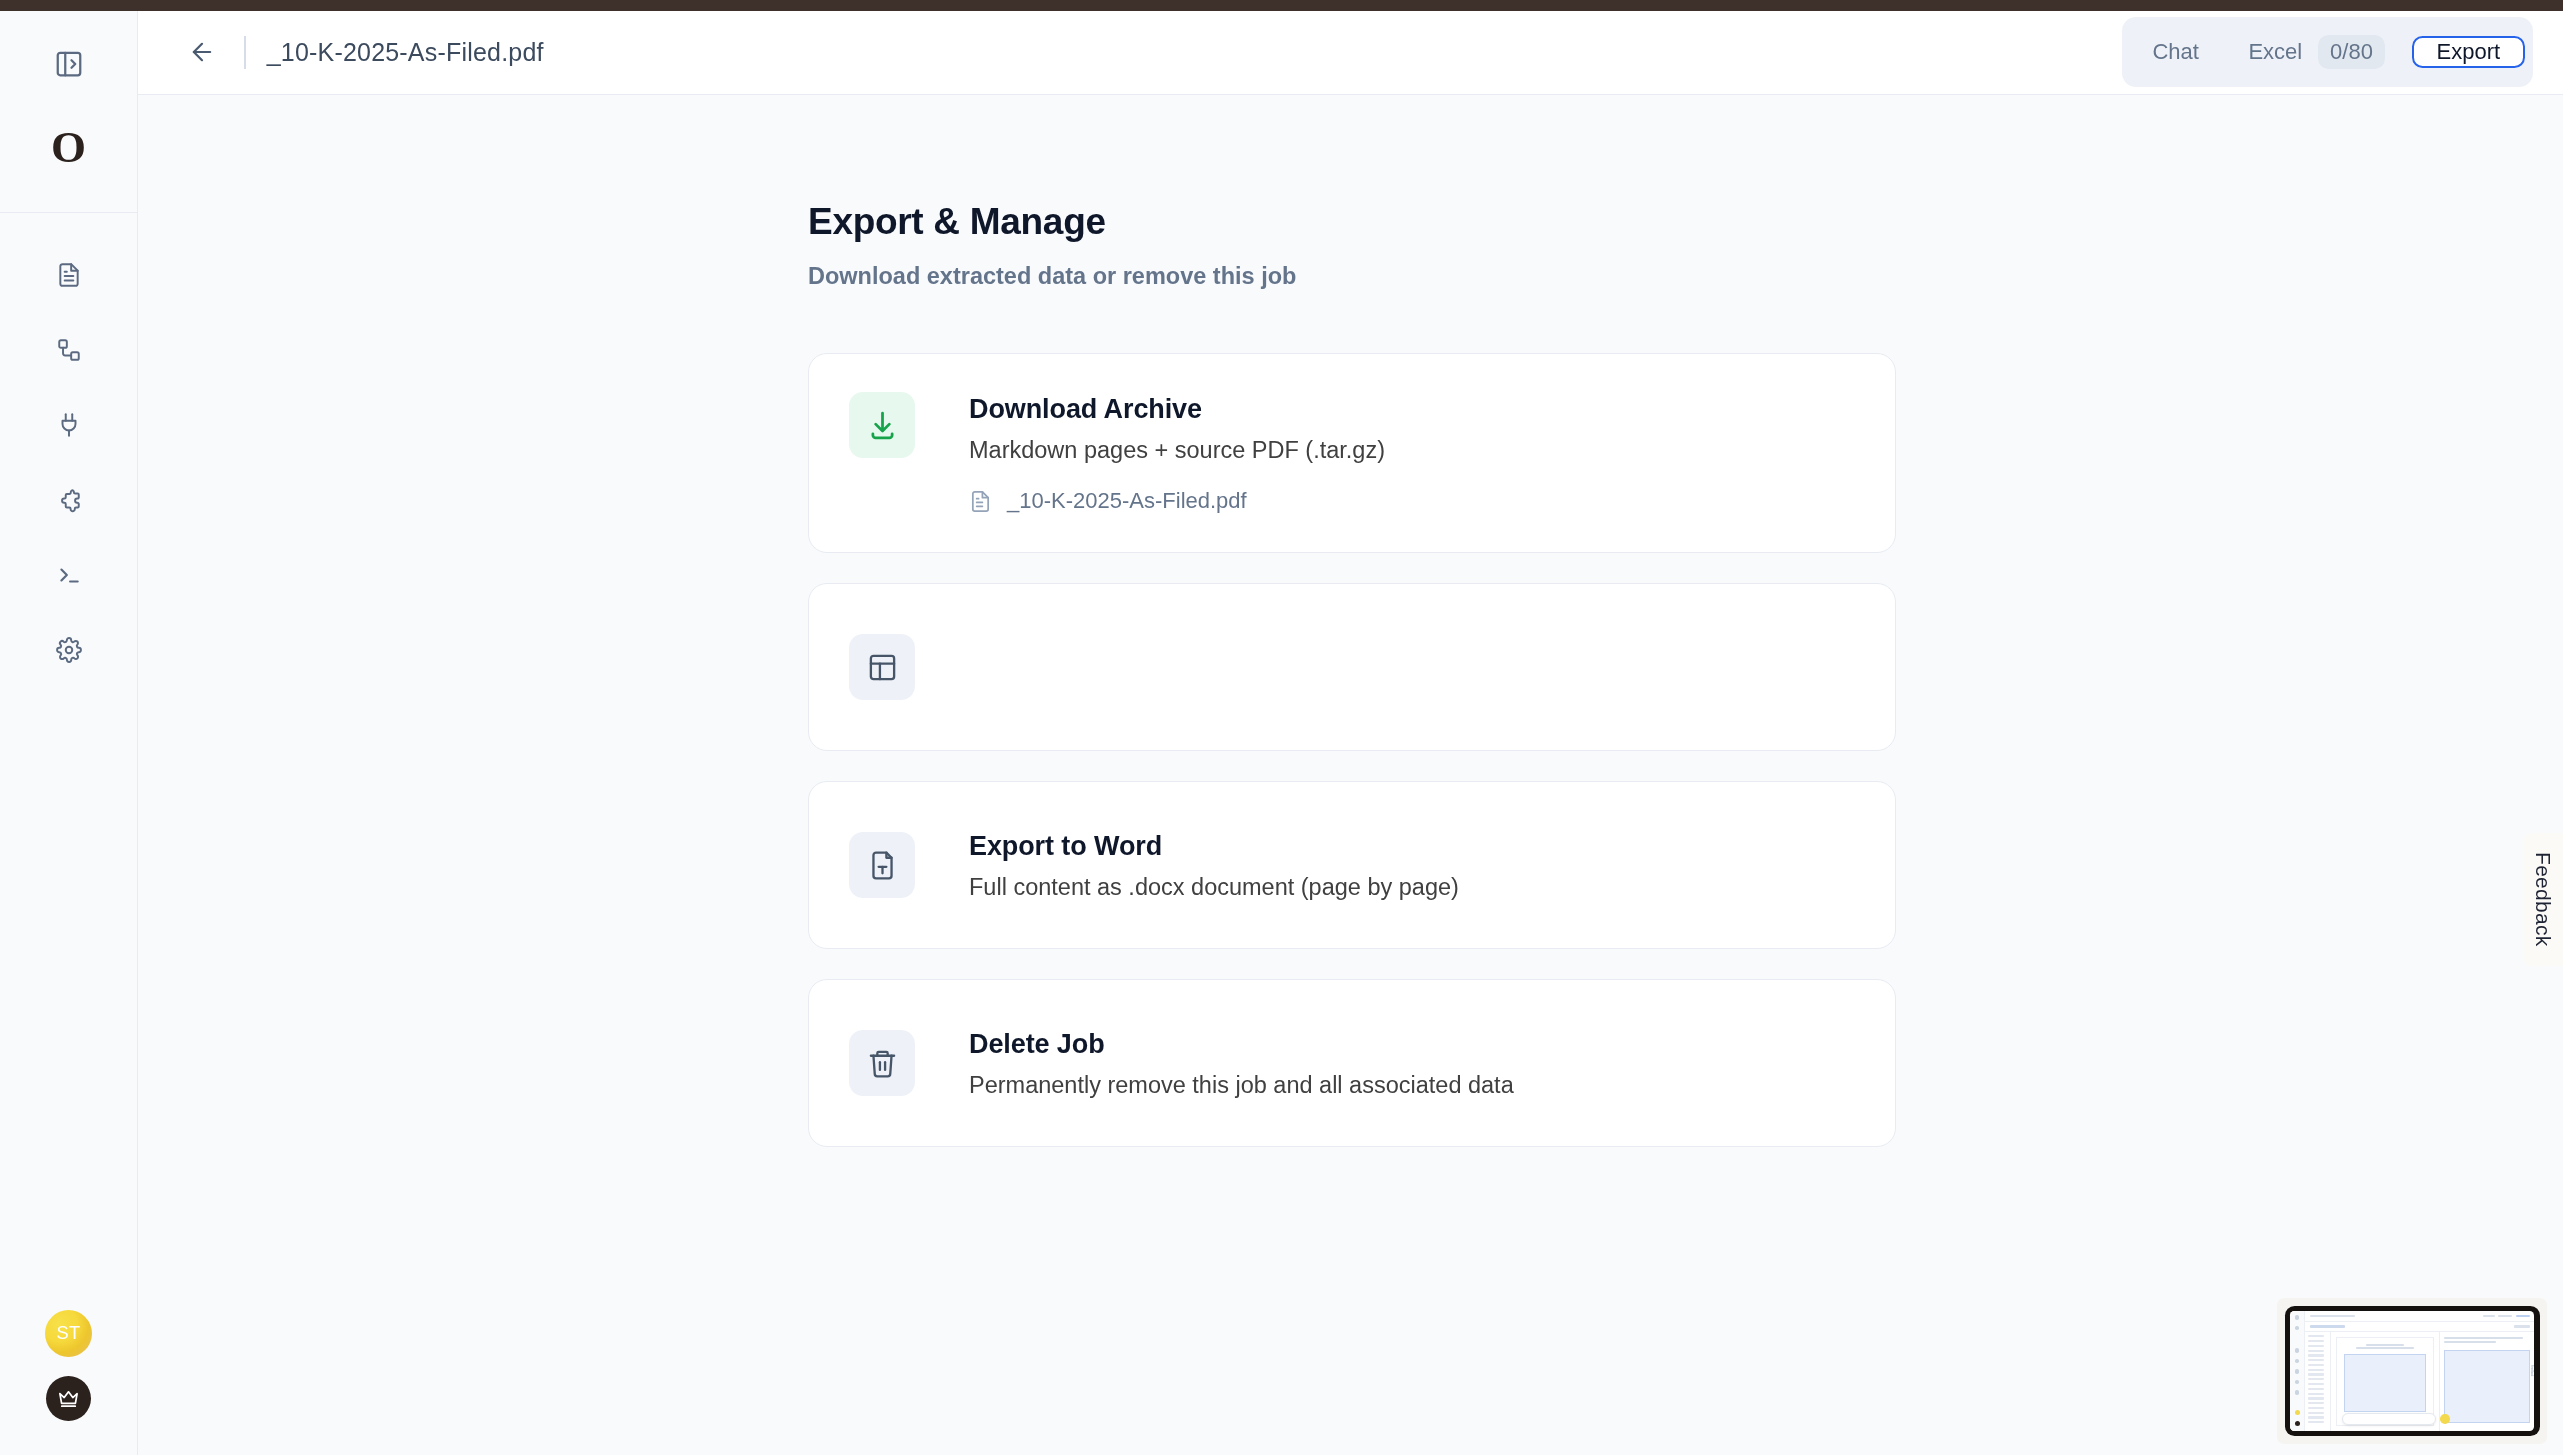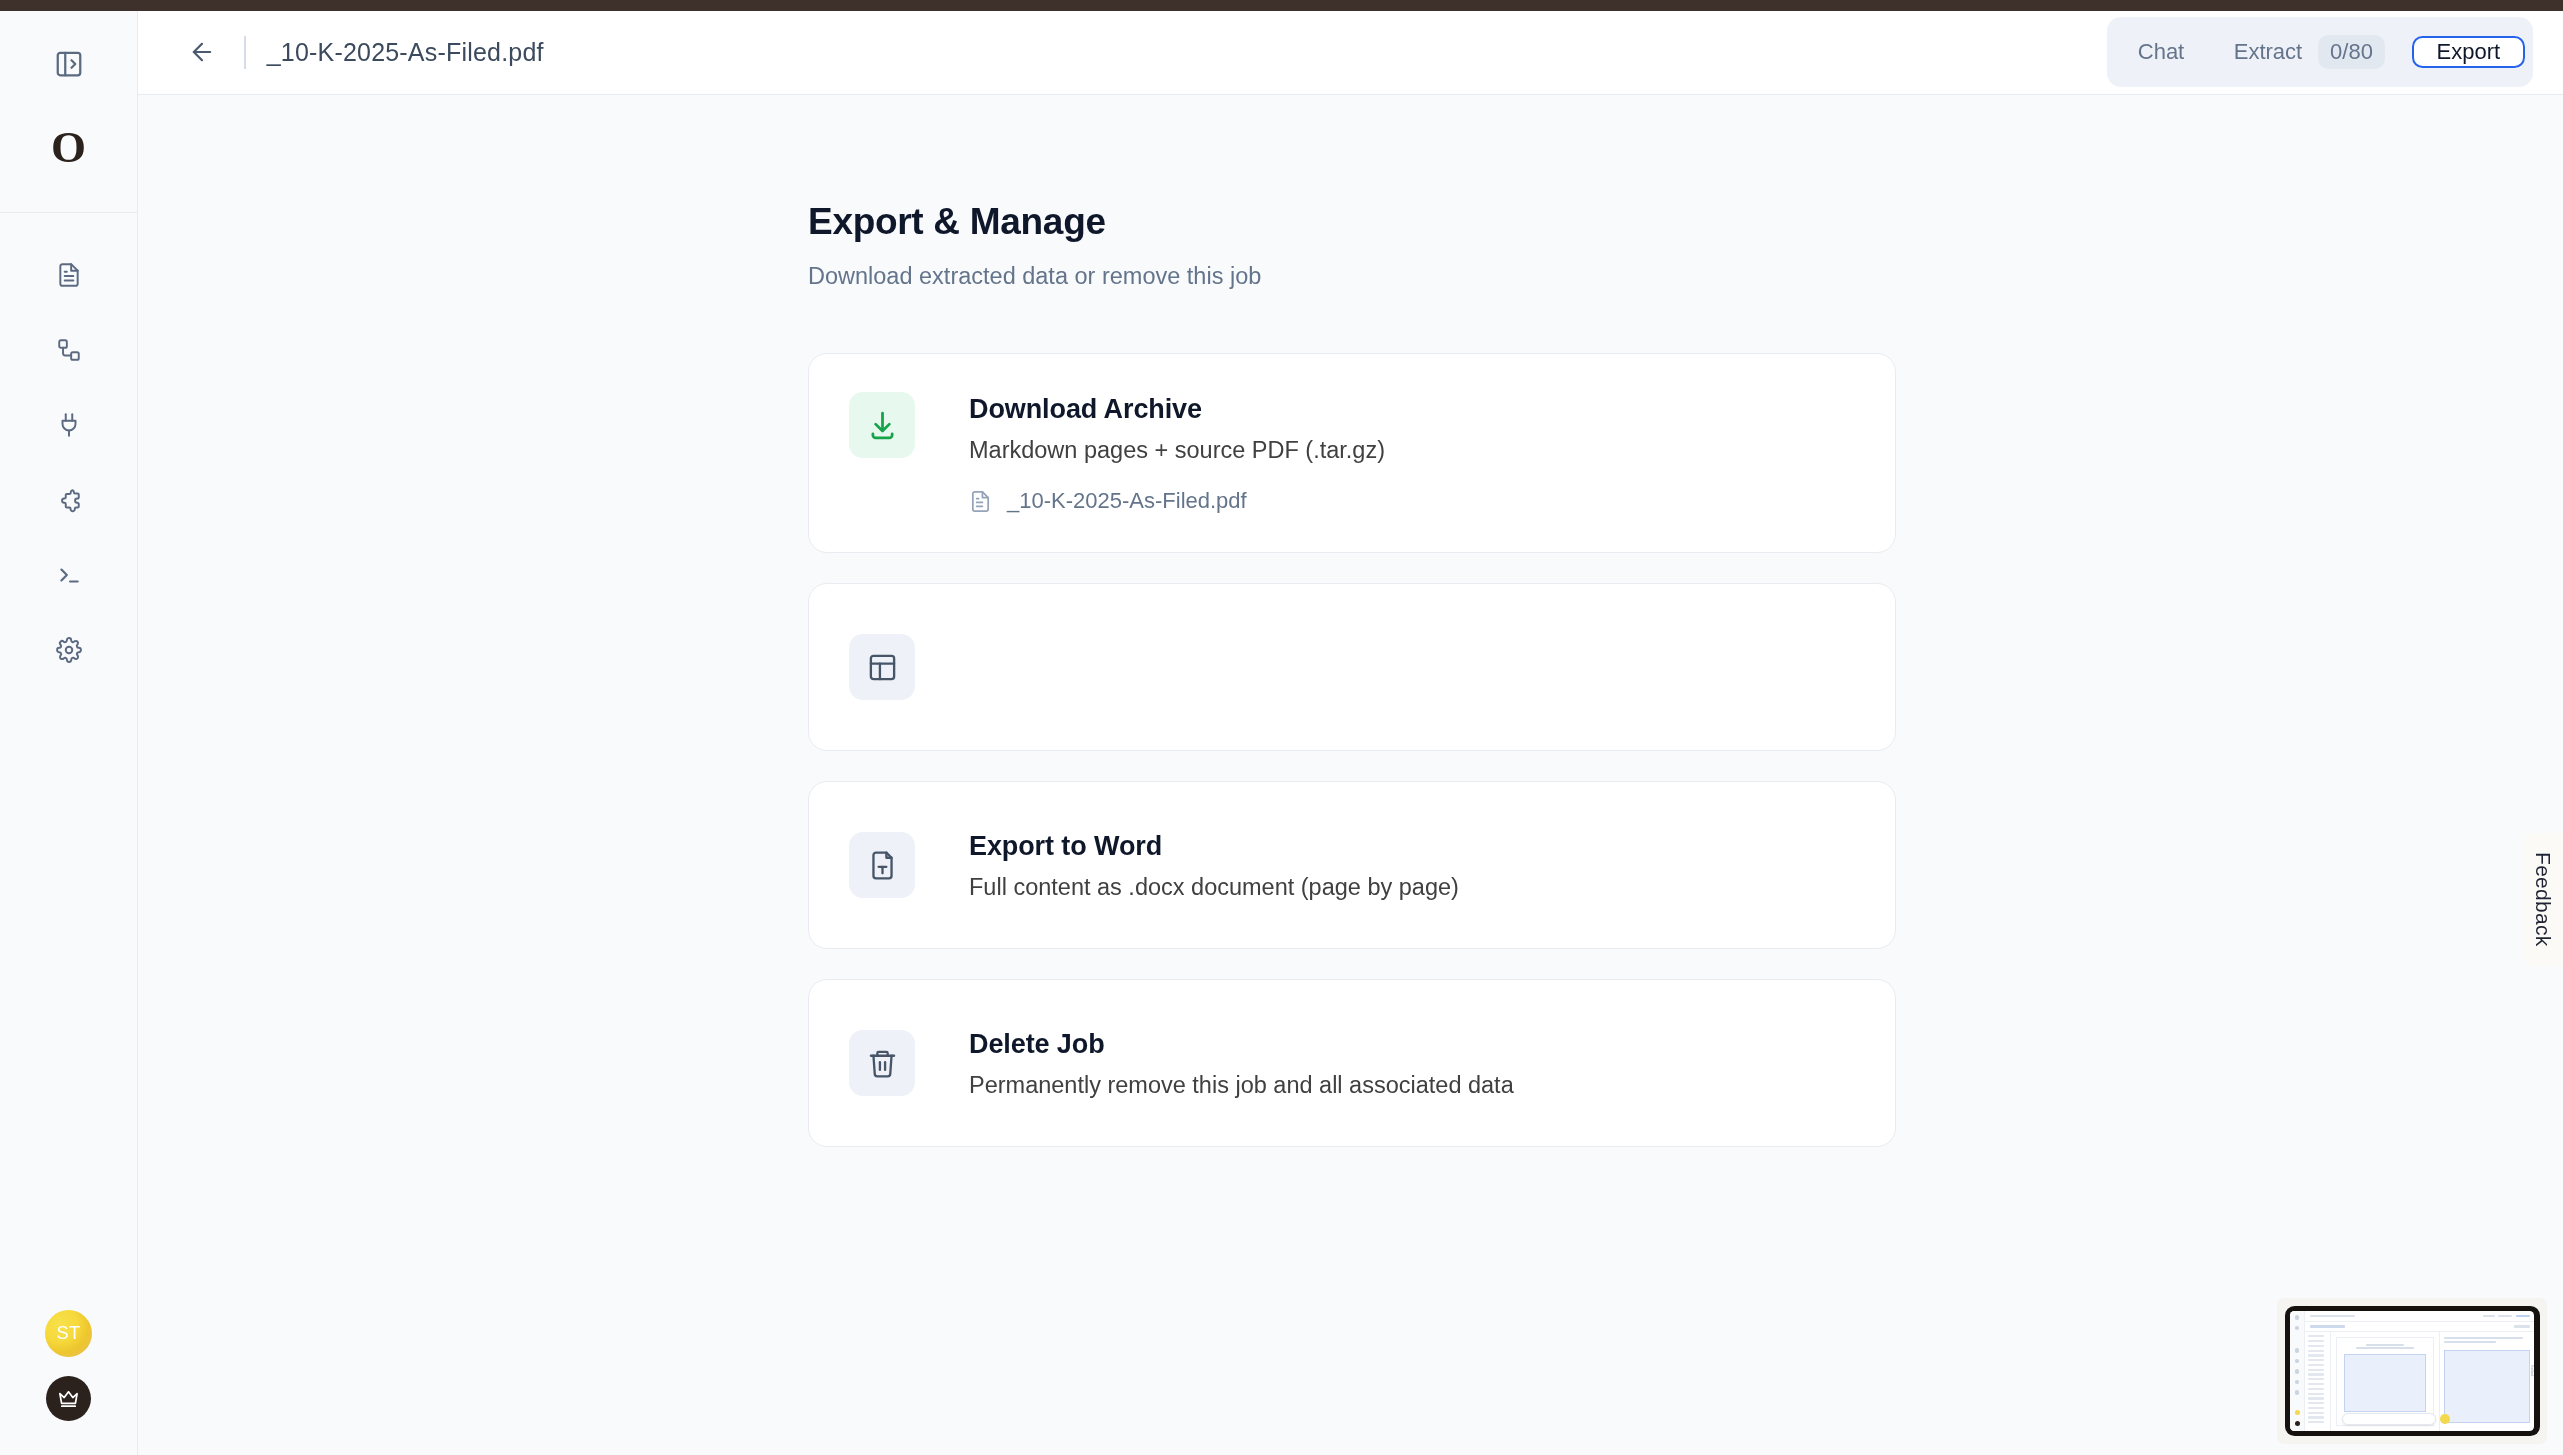--- a/index.html
+++ b/index.html
@@ -132,21 +132,21 @@
     width: 1088px;
     margin-top: 20px;
   }
   .page-title {
     margin-top: 85px;
     font-size: 37px; font-weight: 700; color: #0f172a;
     letter-spacing: -0.3px;
   }
   .page-sub {
     margin-top: 20px;
-    font-size: 23.5px; color: #64748b; font-weight: 400;
+    font-size: 23.5px; color: #64748b; font-weight: 700;
   }
 
   .cards { margin-top: 63px; display: flex; flex-direction: column; gap: 30px; }
 
   .card {
     background: #ffffff;
     border: 1.7px solid #e8ecf2;
     border-radius: 19px;
     padding: 38px 40px;
     display: flex; align-items: flex-start;
@@ -322,21 +322,21 @@
   </div>
   <div class="hdr-sep"></div>
   <div class="hdr-title">_10-K-2025-As-Filed.pdf</div>
 
   <div class="hdr-right">
     <div class="segctl">
       <div class="seg-item">
         <span>Chat</span>
       </div>
       <div class="seg-item">
-        <span>Extract</span>
+        <span>Excel</span>
         <span class="seg-badge">0/80</span>
       </div>
       <div class="seg-item active">
         <span>Export</span>
       </div>
     </div>
   </div>
 </div>
 
 <div class="main">

